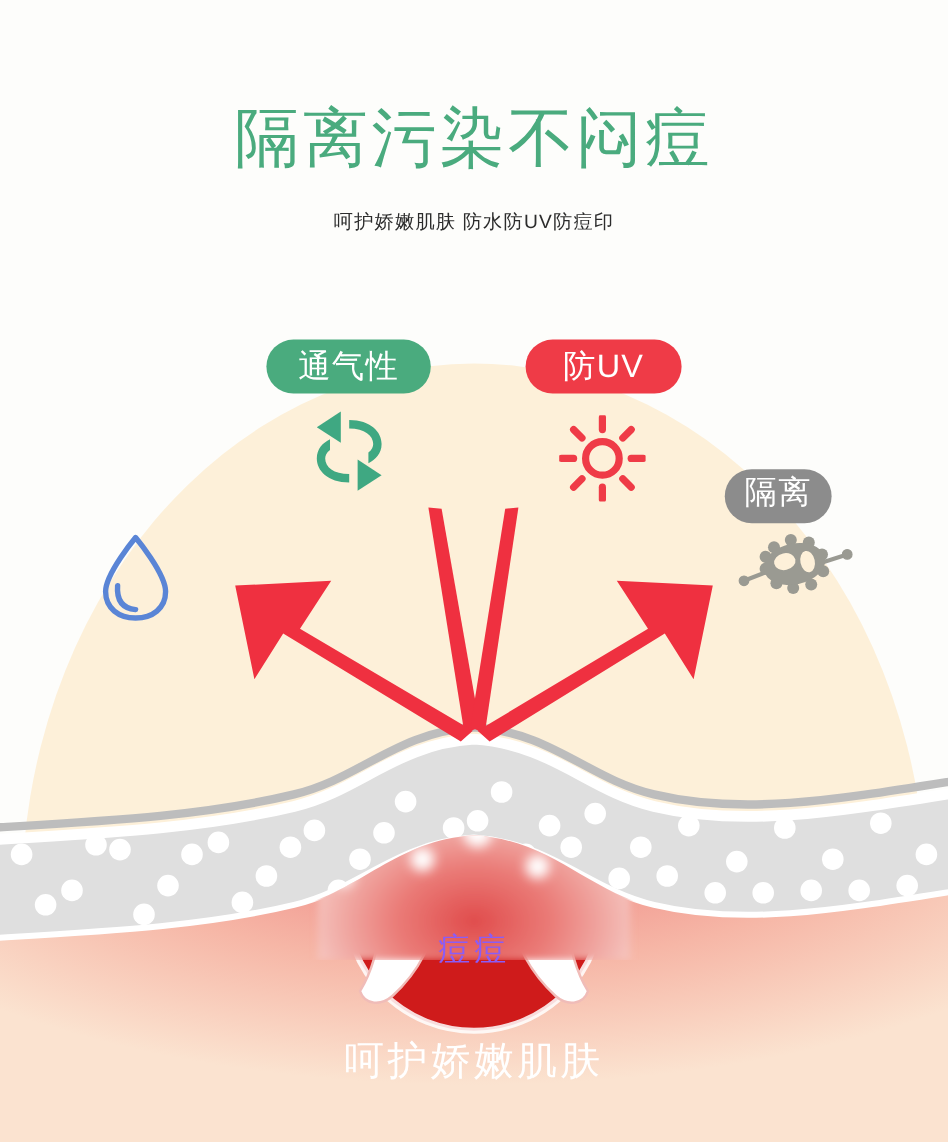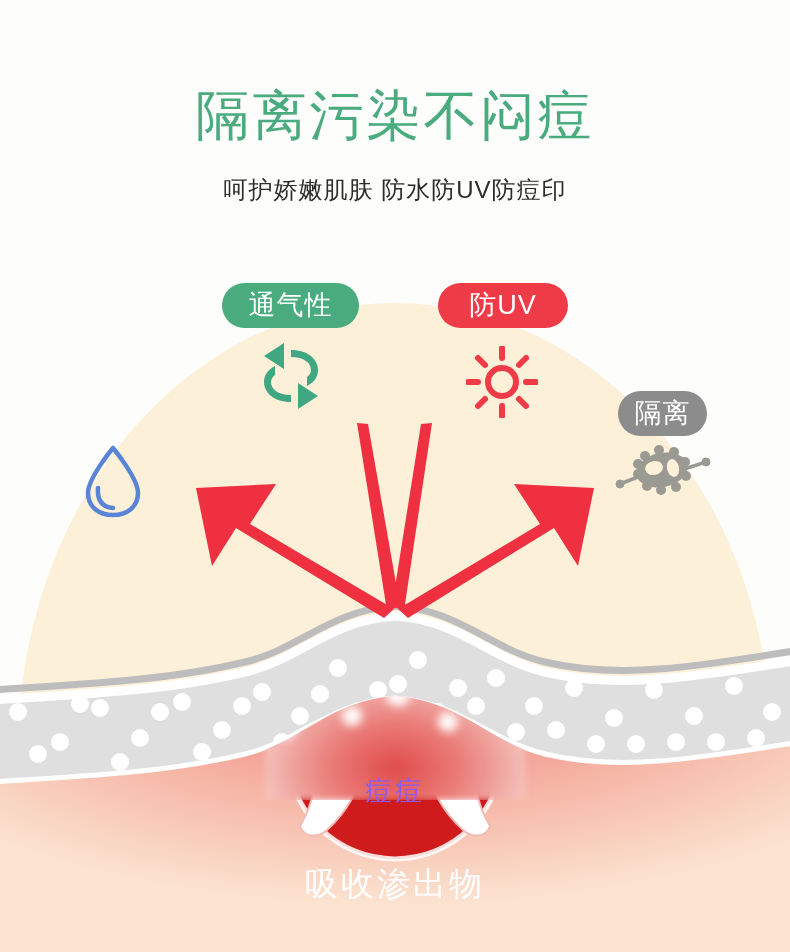--- a/index.html
+++ b/index.html
@@ -33,21 +33,21 @@
     font-weight: 500;
     color: #4aab7e;
     white-space: nowrap;
   }
   .subhead {
     position: absolute;
     left: 0;
     top: 178px;
     width: 790px;
     text-align: center;
-    font-size: 24px;
+    font-size: 16px;
     line-height: 1;
     letter-spacing: 1px;
     color: #2c2c2c;
     white-space: nowrap;
   }
 
   
   .dome {
     position: absolute;
     left: 18px;
@@ -70,21 +70,21 @@
     letter-spacing: 1px;
     border-radius: 24px;
     white-space: nowrap;
     padding: 0 16px;
     box-sizing: border-box;
     height: 45px;
   }
   .badge-breathe { left: 222px; top: 283px; width: 137px; background: #4aab7e; }
   .badge-uv      { left: 438px; top: 283px; width: 130px; background: #ef3b47; }
   .badge-water   { left: 68px;  top: 391px; width: 99px;  background: #5a85d6; }
-  .badge-barrier { left: 618px; top: 391px; width: 89px;  background: #8c8c8c; }
+  .badge-barrier { left: 604px; top: 391px; width: 89px;  background: #8c8c8c; font-family: Liberation Mono, monospace; }
 
   
   .icon-wrap { position: absolute; }
   .icon-recycle { left: 252px; top: 338px; width: 78px; height: 76px; }
   .icon-sun     { left: 466px; top: 346px; width: 72px; height: 72px; }
   .icon-drop    { left: 82px;  top: 443px; width: 62px; height: 76px; }
   .icon-germ    { left: 614px; top: 440px; width: 98px; height: 64px; }
 
   
   .scene {
@@ -386,15 +386,15 @@
                L 514 484
                L 594 488
                L 578 566
                L 554 528
                L 408 618 Z"></path>
     </g>
   </svg>
 
   <div class="pimple-label">痘痘</div>
 
-  <div class="caption">吸收渗出物</div>
+  <div class="caption">呵护娇嫩肌肤</div>
 
 </div>
 
 </body></html>

